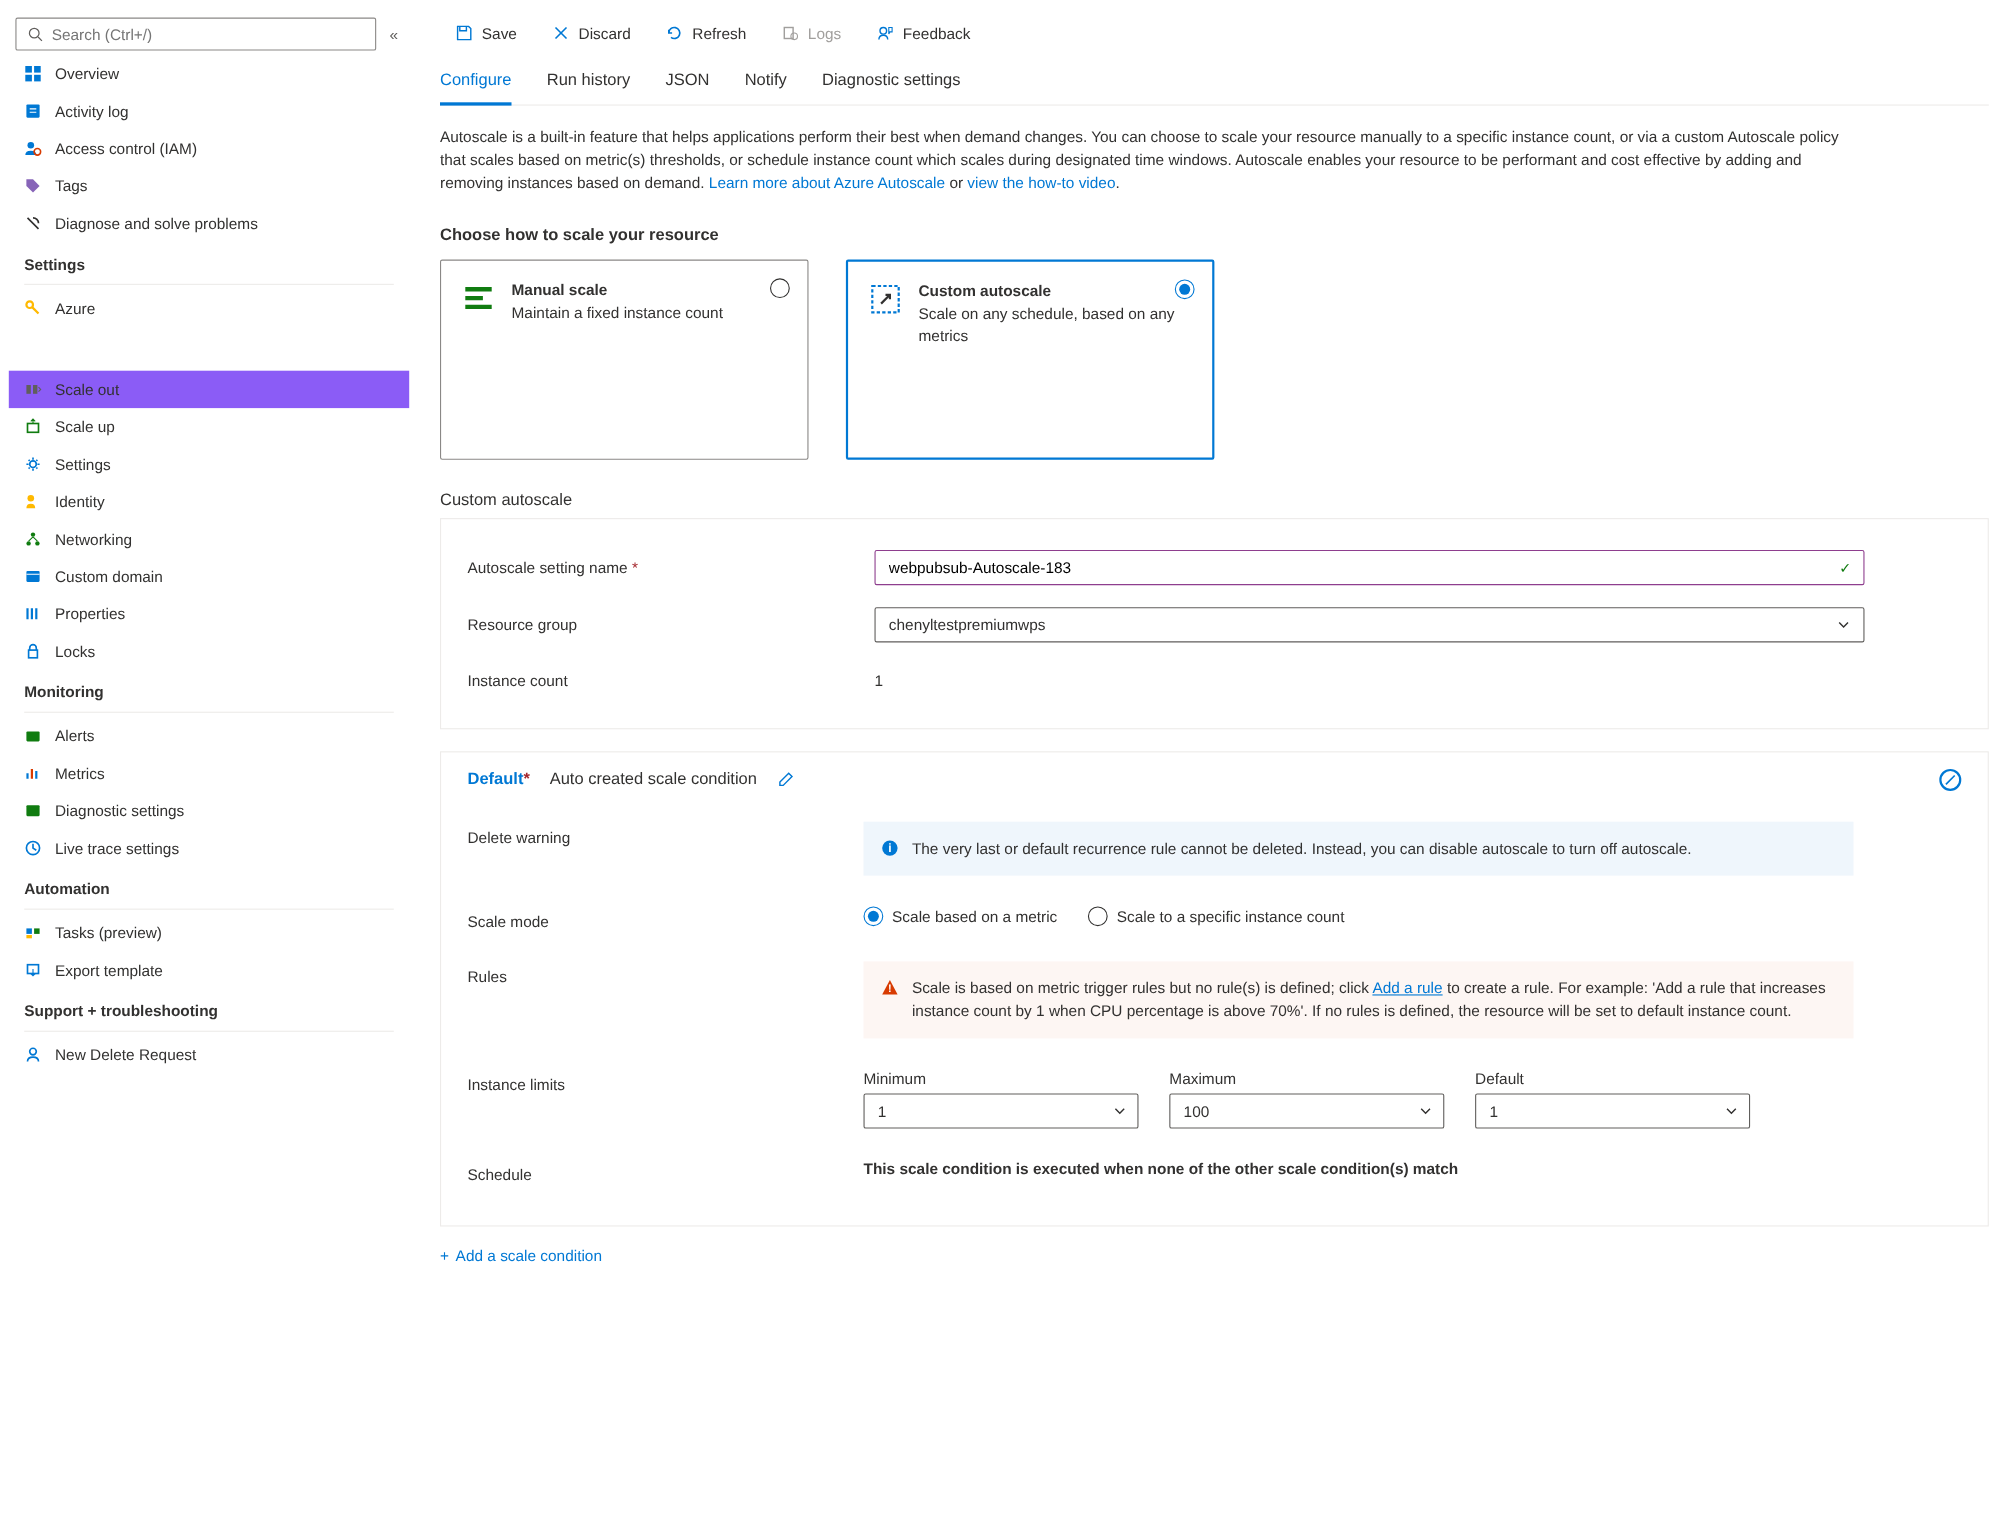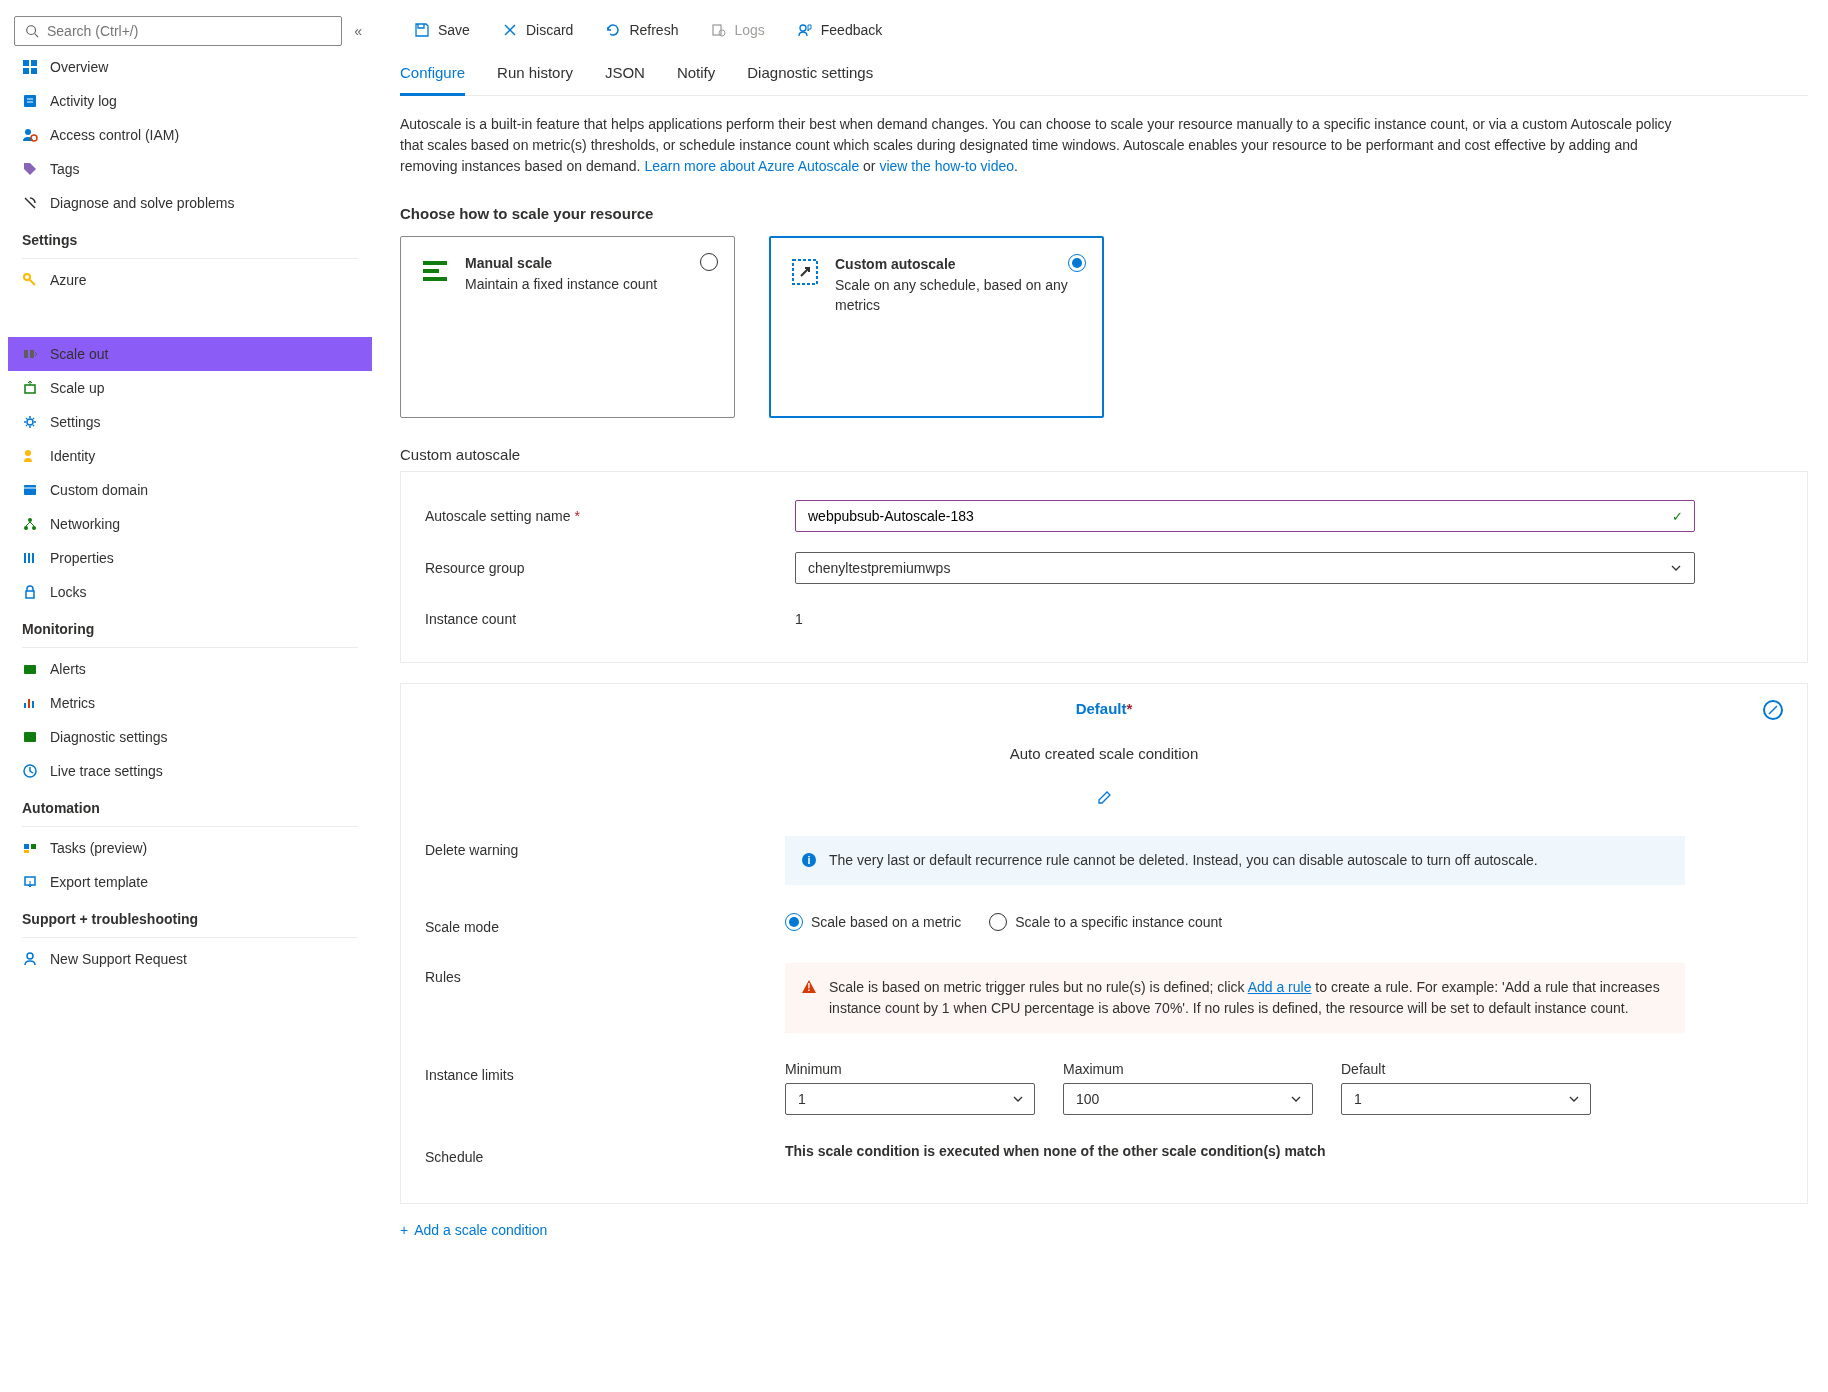--- a/index.html
+++ b/index.html
@@ -54,21 +54,21 @@
 .form-input-wrap { flex: 1; max-width: 900px; position: relative; }
 .text-input { width: 100%; padding: 7px 12px; border: 1px solid #8e3e8e; border-radius: 2px; font-size: 14px; outline: none; }
 .text-input.validated { border-color: #8e3e8e; }
 .check-icon { position: absolute; right: 12px; top: 50%; transform: translateY(-50%); color: #107c10; }
 .select { width: 100%; padding: 7px 12px; border: 1px solid #605e5c; border-radius: 2px; font-size: 14px; background: #fff; position: relative; }
 .select-chevron { position: absolute; right: 12px; top: 50%; transform: translateY(-50%); }
 .static-value { font-size: 14px; padding: 7px 0; }
 
 
 .condition-card { border: 1px solid #edebe9; margin-top: 20px; }
-.condition-header { display: flex; align-items: center; padding: 16px 24px; gap: 28px; flex-direction: column; }
+.condition-header { display: flex; align-items: center; padding: 16px 24px; gap: 18px; }
 .condition-title { color: #0078d4; font-weight: 600; font-size: 15px; }
 .condition-subtitle { font-size: 15px; }
 .edit-icon { color: #0078d4; }
 .condition-block { position: absolute; right: 24px; width: 20px; height: 20px; border: 2px solid #0078d4; border-radius: 50%; display: flex; align-items: center; justify-content: center; }
 .condition-block svg { stroke: #0078d4; }
 .condition-body { padding: 0 24px 24px; }
 .condition-row { display: flex; padding: 14px 0; }
 .condition-label { width: 360px; font-size: 14px; padding-top: 6px; }
 .condition-value { flex: 1; max-width: 900px; }
 .info-box { background: #eff6fc; padding: 14px 16px; display: flex; gap: 12px; font-size: 14px; line-height: 1.5; }
@@ -198,40 +198,40 @@
           <svg width="16" height="16">
             <circle cx="6" cy="5" r="3" fill="#ffb900"></circle>
             <path d="M2 14 Q2 10 6 10 Q10 10 10 14" fill="#ffb900"></path>
           </svg>
         </span>
       <span>Identity</span>
     </div>
     <div class="nav-item">
       <span class="nav-icon">
           <svg width="16" height="16">
-            <rect x="2" y="3" width="12" height="10" fill="#0078d4" rx="1"></rect>
-            <line x1="2" y1="6" x2="14" y2="6" stroke="#fff"></line>
-          </svg>
-        </span>
-      <span>Custom domain</span>
-    </div>
-    <div class="nav-item">
-      <span class="nav-icon">
-          <svg width="16" height="16">
             <circle cx="8" cy="4" r="2" fill="#107c10"></circle>
             <circle cx="4" cy="12" r="2" fill="#107c10"></circle>
             <circle cx="12" cy="12" r="2" fill="#107c10"></circle>
             <path d="M8 6 L4 10 M8 6 L12 10" stroke="#107c10"></path>
           </svg>
         </span>
       <span>Networking</span>
     </div>
     <div class="nav-item">
       <span class="nav-icon">
           <svg width="16" height="16">
+            <rect x="2" y="3" width="12" height="10" fill="#0078d4" rx="1"></rect>
+            <line x1="2" y1="6" x2="14" y2="6" stroke="#fff"></line>
+          </svg>
+        </span>
+      <span>Custom domain</span>
+    </div>
+    <div class="nav-item">
+      <span class="nav-icon">
+          <svg width="16" height="16">
             <line x1="3" y1="3" x2="3" y2="13" stroke="#0078d4" stroke-width="2"></line>
             <line x1="7" y1="3" x2="7" y2="13" stroke="#0078d4" stroke-width="2"></line>
             <line x1="11" y1="3" x2="11" y2="13" stroke="#0078d4" stroke-width="2"></line>
           </svg>
         </span>
       <span>Properties</span>
     </div>
     <div class="nav-item">
       <span class="nav-icon">
           <svg width="16" height="16">
@@ -304,21 +304,21 @@
 
     <div class="nav-section-title">Support + troubleshooting</div>
     <div class="divider"></div>
     <div class="nav-item">
       <span class="nav-icon">
           <svg width="16" height="16">
             <circle cx="8" cy="5" r="3" fill="none" stroke="#0078d4" stroke-width="1.5"></circle>
             <path d="M3 14 Q3 10 8 10 Q13 10 13 14" fill="none" stroke="#0078d4" stroke-width="1.5"></path>
           </svg>
         </span>
-      <span>New Support Request</span>
+      <span>New Delete Request</span>
     </div>
   </div>
 
   <div class="main">
 
     <div class="toolbar">
       <div class="toolbar-btn">
         <svg class="toolbar-icon" viewBox="0 0 16 16">
             <path d="M2 2 L12 2 L14 4 L14 14 L2 14 Z M4 2 L4 6 L10 6 L10 2" fill="none" stroke="#0078d4" stroke-width="1.3"></path>
           </svg>

